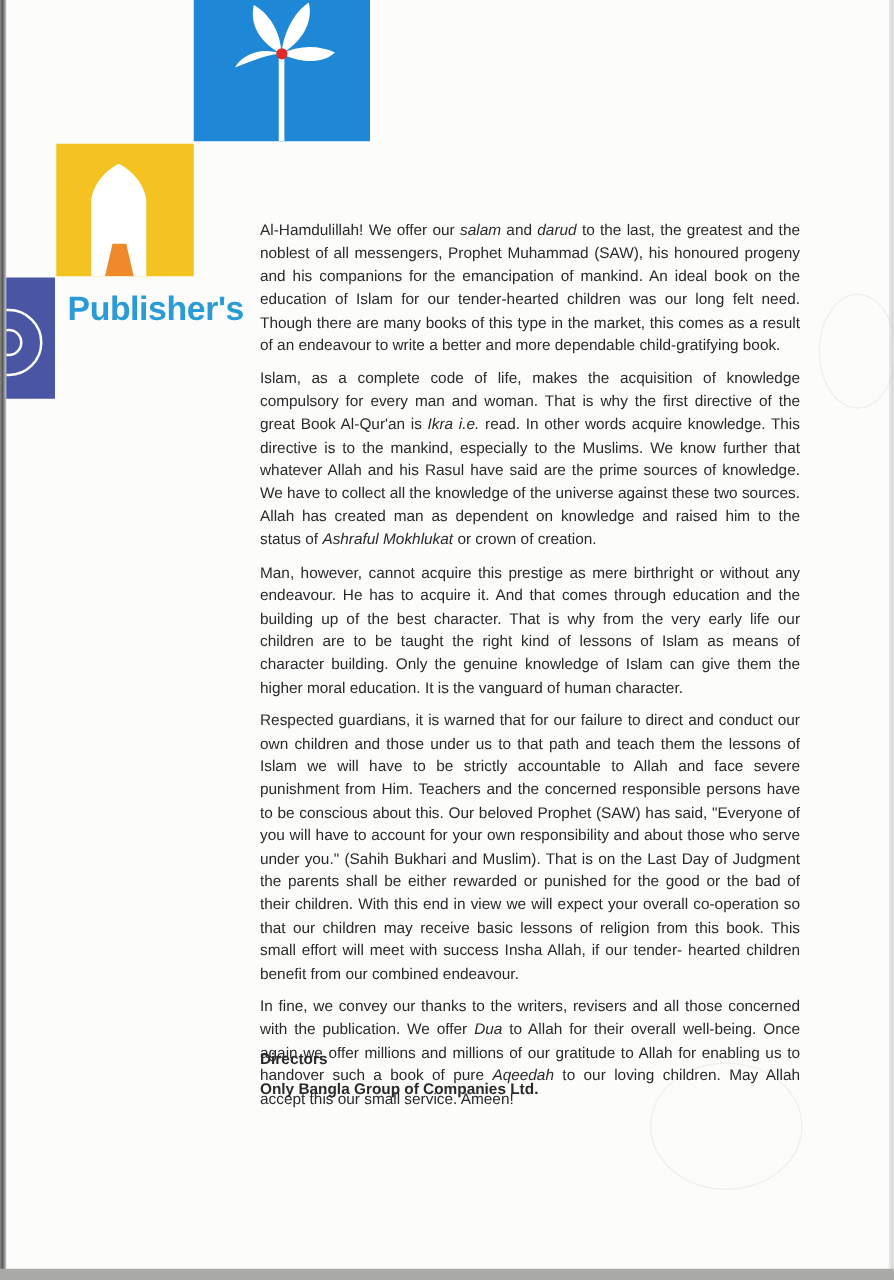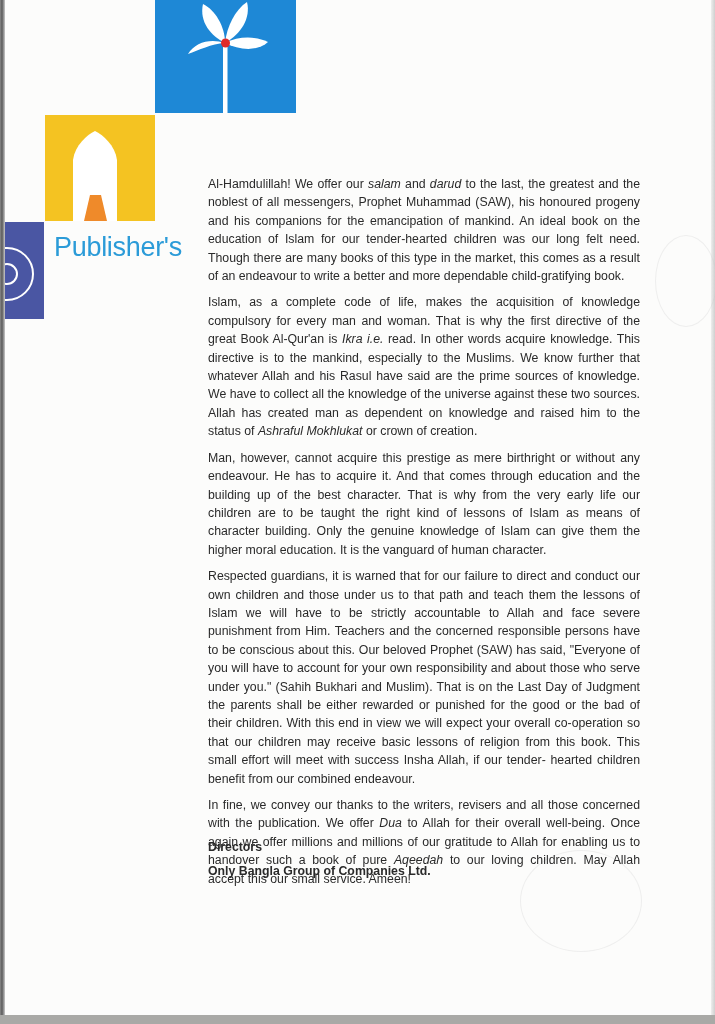--- a/index.html
+++ b/index.html
@@ -33,20 +33,21 @@
       background: #f4c322;
     }
     .purple-box {
       position: absolute; left: 5px; top: 222px; width: 39px; height: 97px;
       background: #4a56a3; overflow: hidden;
     }
     .title-publisher {
       position: absolute; left: 54px; top: 232px;
       font-size: 27px; color: #2b9bd8; letter-spacing: -0.3px;
       font-family: "Liberation Sans", sans-serif;
+      font-weight: bold;
     }
     .title-note {
       position: absolute; left: 84px; top: 262px;
       font-size: 46px; color: #e85e2c; letter-spacing: -0.5px;
       font-family: "Liberation Sans", sans-serif;
     }
     .body-text {
       position: absolute; left: 208px; top: 171px; width: 432px;
       font-size: 12.3px; line-height: 18.4px; color: #2a2a2a;
       text-align: justify;

